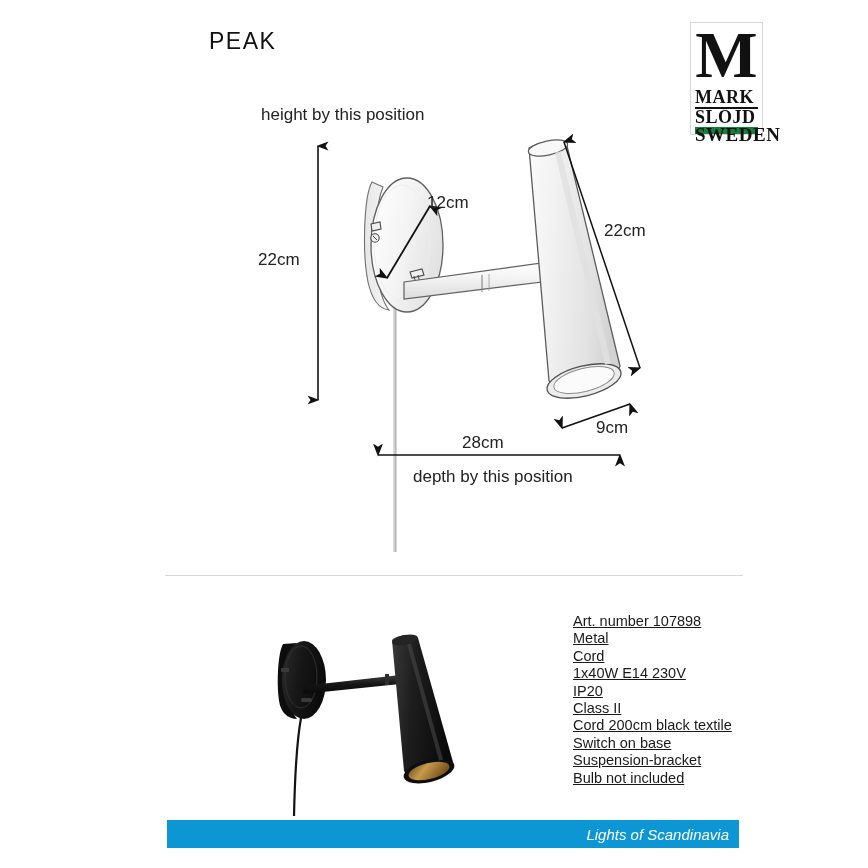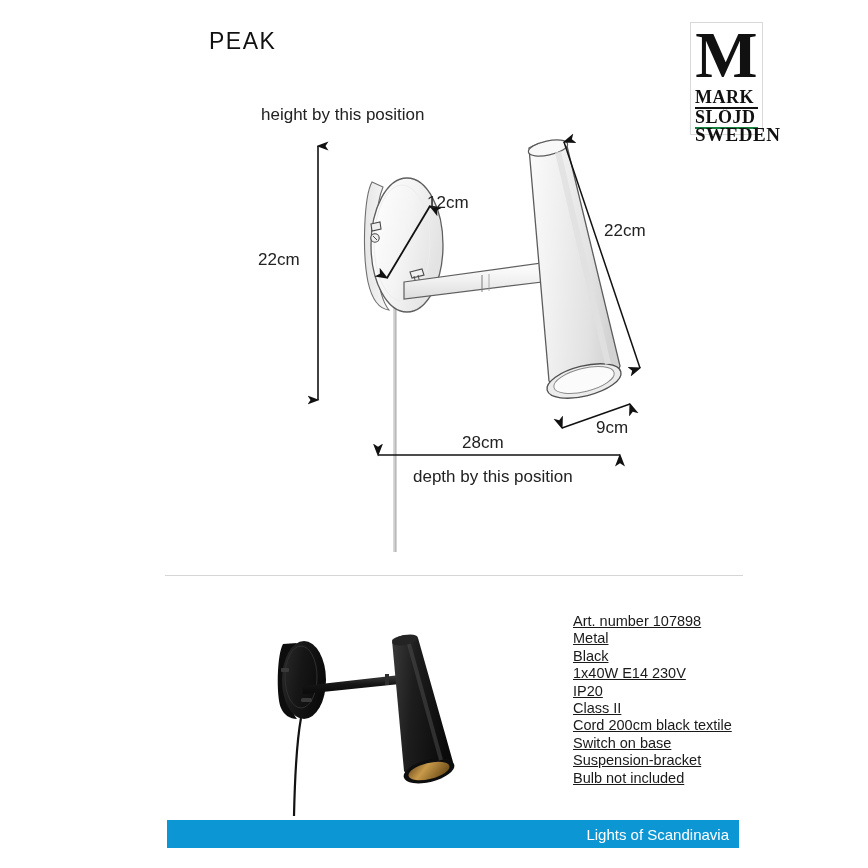--- a/index.html
+++ b/index.html
@@ -33,21 +33,21 @@
     text-align:center;line-height:62px;
   }
   .brand-logo .wordline{
     position:absolute;left:4px;right:4px;
     font-family:"Liberation Serif", serif;
     font-weight:700;color:#111;
     text-align:left;
     letter-spacing:0.5px;
   }
   .brand-logo .w1{top:64px;font-size:18px;line-height:20px;border-bottom:2px solid #111;}
-  .brand-logo .w2{top:84px;font-size:18px;line-height:20px;border-bottom:2px solid #15803d;}
+  .brand-logo .w2{top:84px;font-size:18px;line-height:20px;border-bottom:7px solid #15803d;}
   .brand-logo .w3{top:104px;font-size:19px;line-height:15px;}
 
   
   .tech-area{position:absolute;left:0;top:0;width:803px;height:560px;}
   .tech-svg{position:absolute;left:0;top:0;}
 
   .dim-label{
     position:absolute;
     font-size:17px;color:#222;
     white-space:nowrap;
@@ -79,20 +79,21 @@
   .spec-list{
     position:absolute;left:531px;top:613px;
     font-size:14.5px;line-height:17.4px;color:#1a1a1a;
   }
   .spec-list div{white-space:nowrap;text-decoration:underline;}
 
   
   .footer-bar{
     position:absolute;left:125px;top:820px;width:572px;height:28px;
     background:#0d96d4;
+    font-style:italic;
   }
   .footer-bar .footer-text{
     position:absolute;right:10px;top:50%;transform:translateY(-50%);
     color:#ffffff;font-size:15px;white-space:nowrap;
   }
 </style>
 </head>
 <body>
 
 <div class="sheet">
@@ -293,21 +294,21 @@
         <ellipse cx="172" cy="151" rx="21" ry="8" transform="rotate(-14 172 151)" fill="url(#goldIn)"></ellipse>
 
         <path d="M152,24 L184,140" fill="none" stroke="#4a4a4a" stroke-width="4" opacity="0.55"></path>
       </g>
     </svg>
   </div>
 
   <div class="spec-list">
     <div>Art. number 107898</div>
     <div>Metal</div>
-    <div>Black</div>
+    <div>Cord</div>
     <div>1x40W E14 230V</div>
     <div>IP20</div>
     <div>Class II</div>
     <div>Cord 200cm black textile</div>
     <div>Switch on base</div>
     <div>Suspension-bracket</div>
     <div>Bulb not included</div>
   </div>
 
   <div class="footer-bar">

